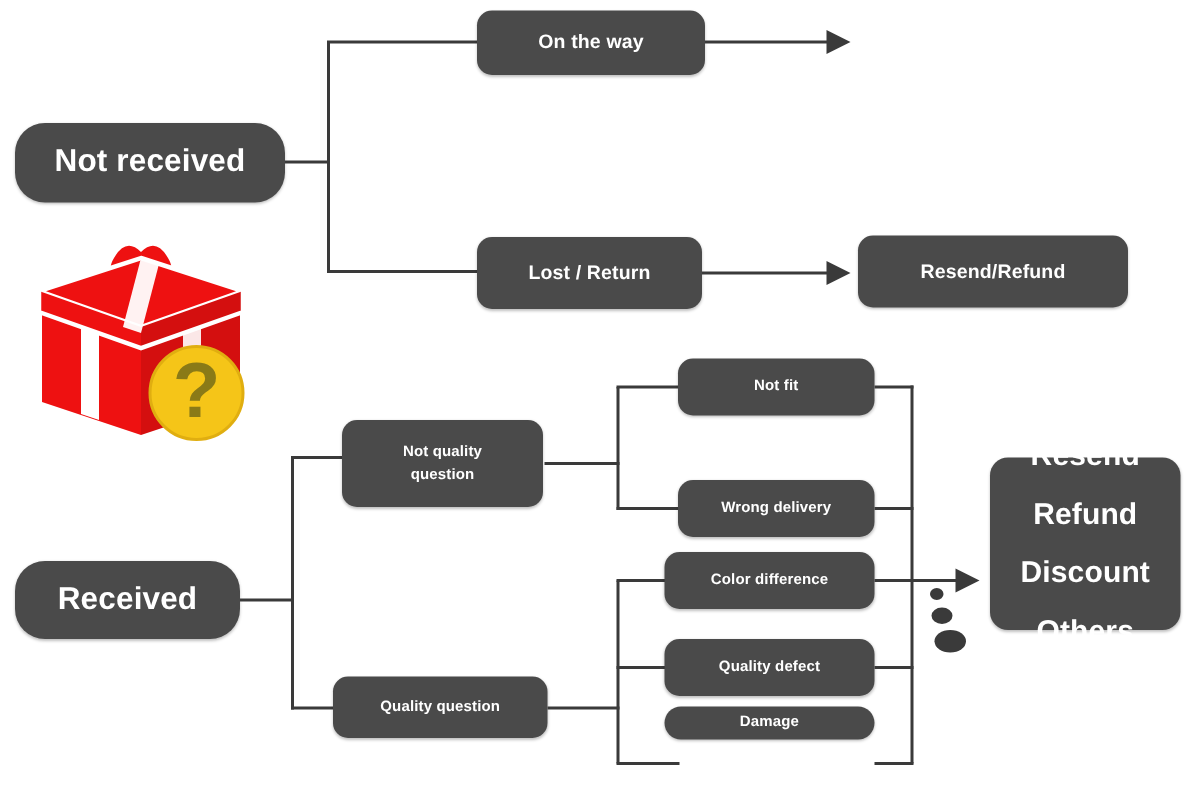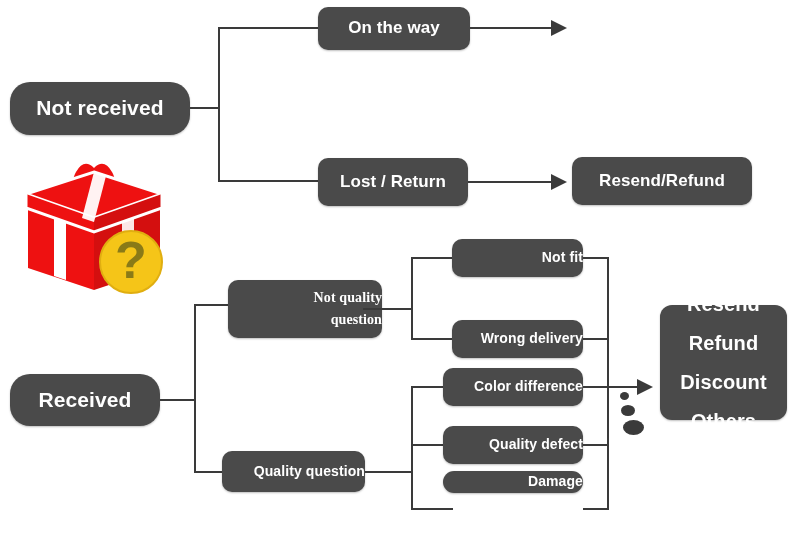--- a/index.html
+++ b/index.html
@@ -28,22 +28,22 @@
     justify-content: center;
     text-align: center;
     font-weight: bold;
     letter-spacing: .1px;
     line-height: 1.55;
     box-shadow: 0 1px 2px rgba(0,0,0,.25);
   }
   .node .ln { display: block; white-space: nowrap; }
 
   .sz-root  { font-size: 21px; border-radius: 20px; }
-  .sz-mid   { font-size: 17px; }
-  .sz-small { font-size: 14px; align-items: flex-end; }
+  .sz-mid   { font-size: 13px; }
+  .sz-small { font-size: 10px; }
   .sz-list  { font-size: 20px; line-height: 1.95; border-radius: 12px; }
   .sz-note  { font-size: 13.5px; line-height: 2.05; border-radius: 12px; }
 
   
   .hline, .vline {
     position: absolute;
     background: #3a3a3a;
   }
   .hline { height: 2px; }
   .vline { width: 2px; }
@@ -141,21 +141,21 @@
 
   <div class="node sz-root" style="left:10px; top:374px; width:150px; height:52px;">
     <span class="ln">Received</span>
   </div>
 
   <div class="hline" style="left:160px; top:399px; width:36px;"></div>
   <div class="vline" style="left:194px; top:305px; height:168px;"></div>
   <div class="hline" style="left:194px; top:304px; width:36px;"></div>
   <div class="hline" style="left:194px; top:471px; width:30px;"></div>
 
-  <div class="node sz-small" style="left:228px; top:280px; width:154px; height:58px;font-family:Liberation Serif, serif;">
+  <div class="node sz-small" style="left:228px; top:280px; width:134px; height:58px;">
     <span class="ln">Not quality</span>
     <span class="ln">question</span>
   </div>
 
   <div class="node sz-small" style="left:222px; top:451px; width:143px; height:41px;">
     <span class="ln">Quality question</span>
   </div>
 
   <div class="hline" style="left:363px; top:308px; width:50px;"></div>
   <div class="vline" style="left:411px; top:258px; height:82px;"></div>

